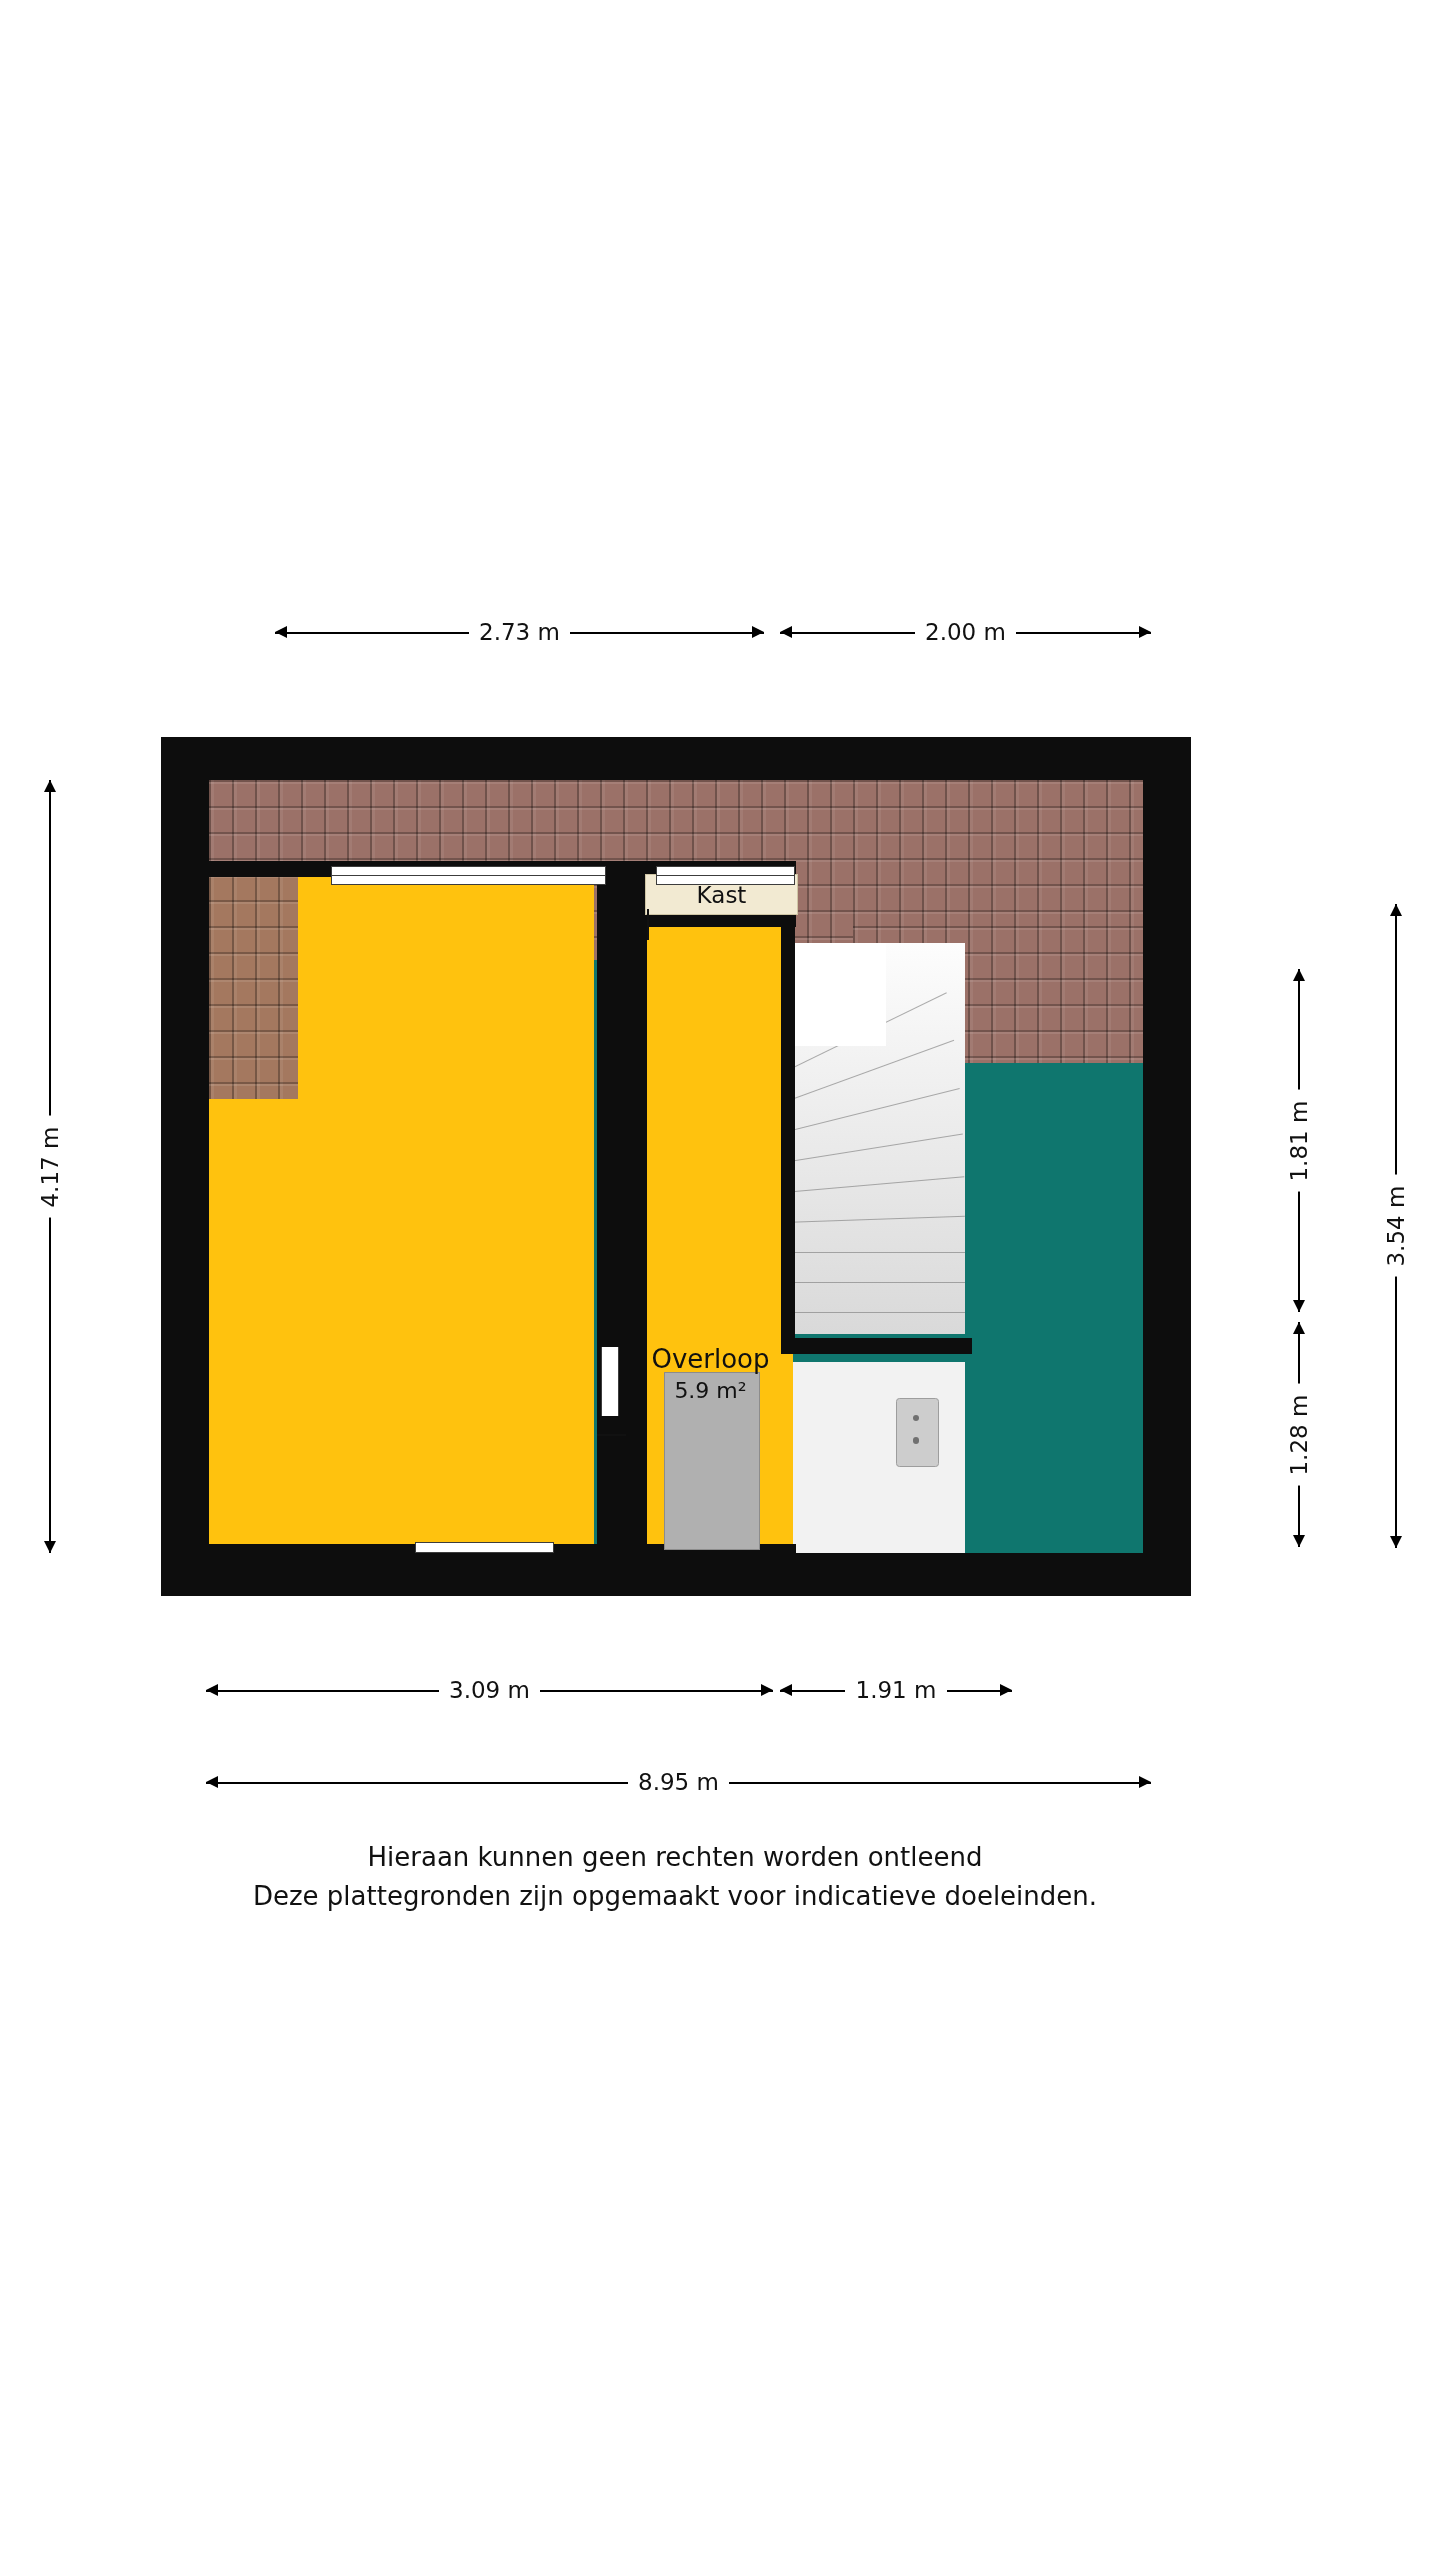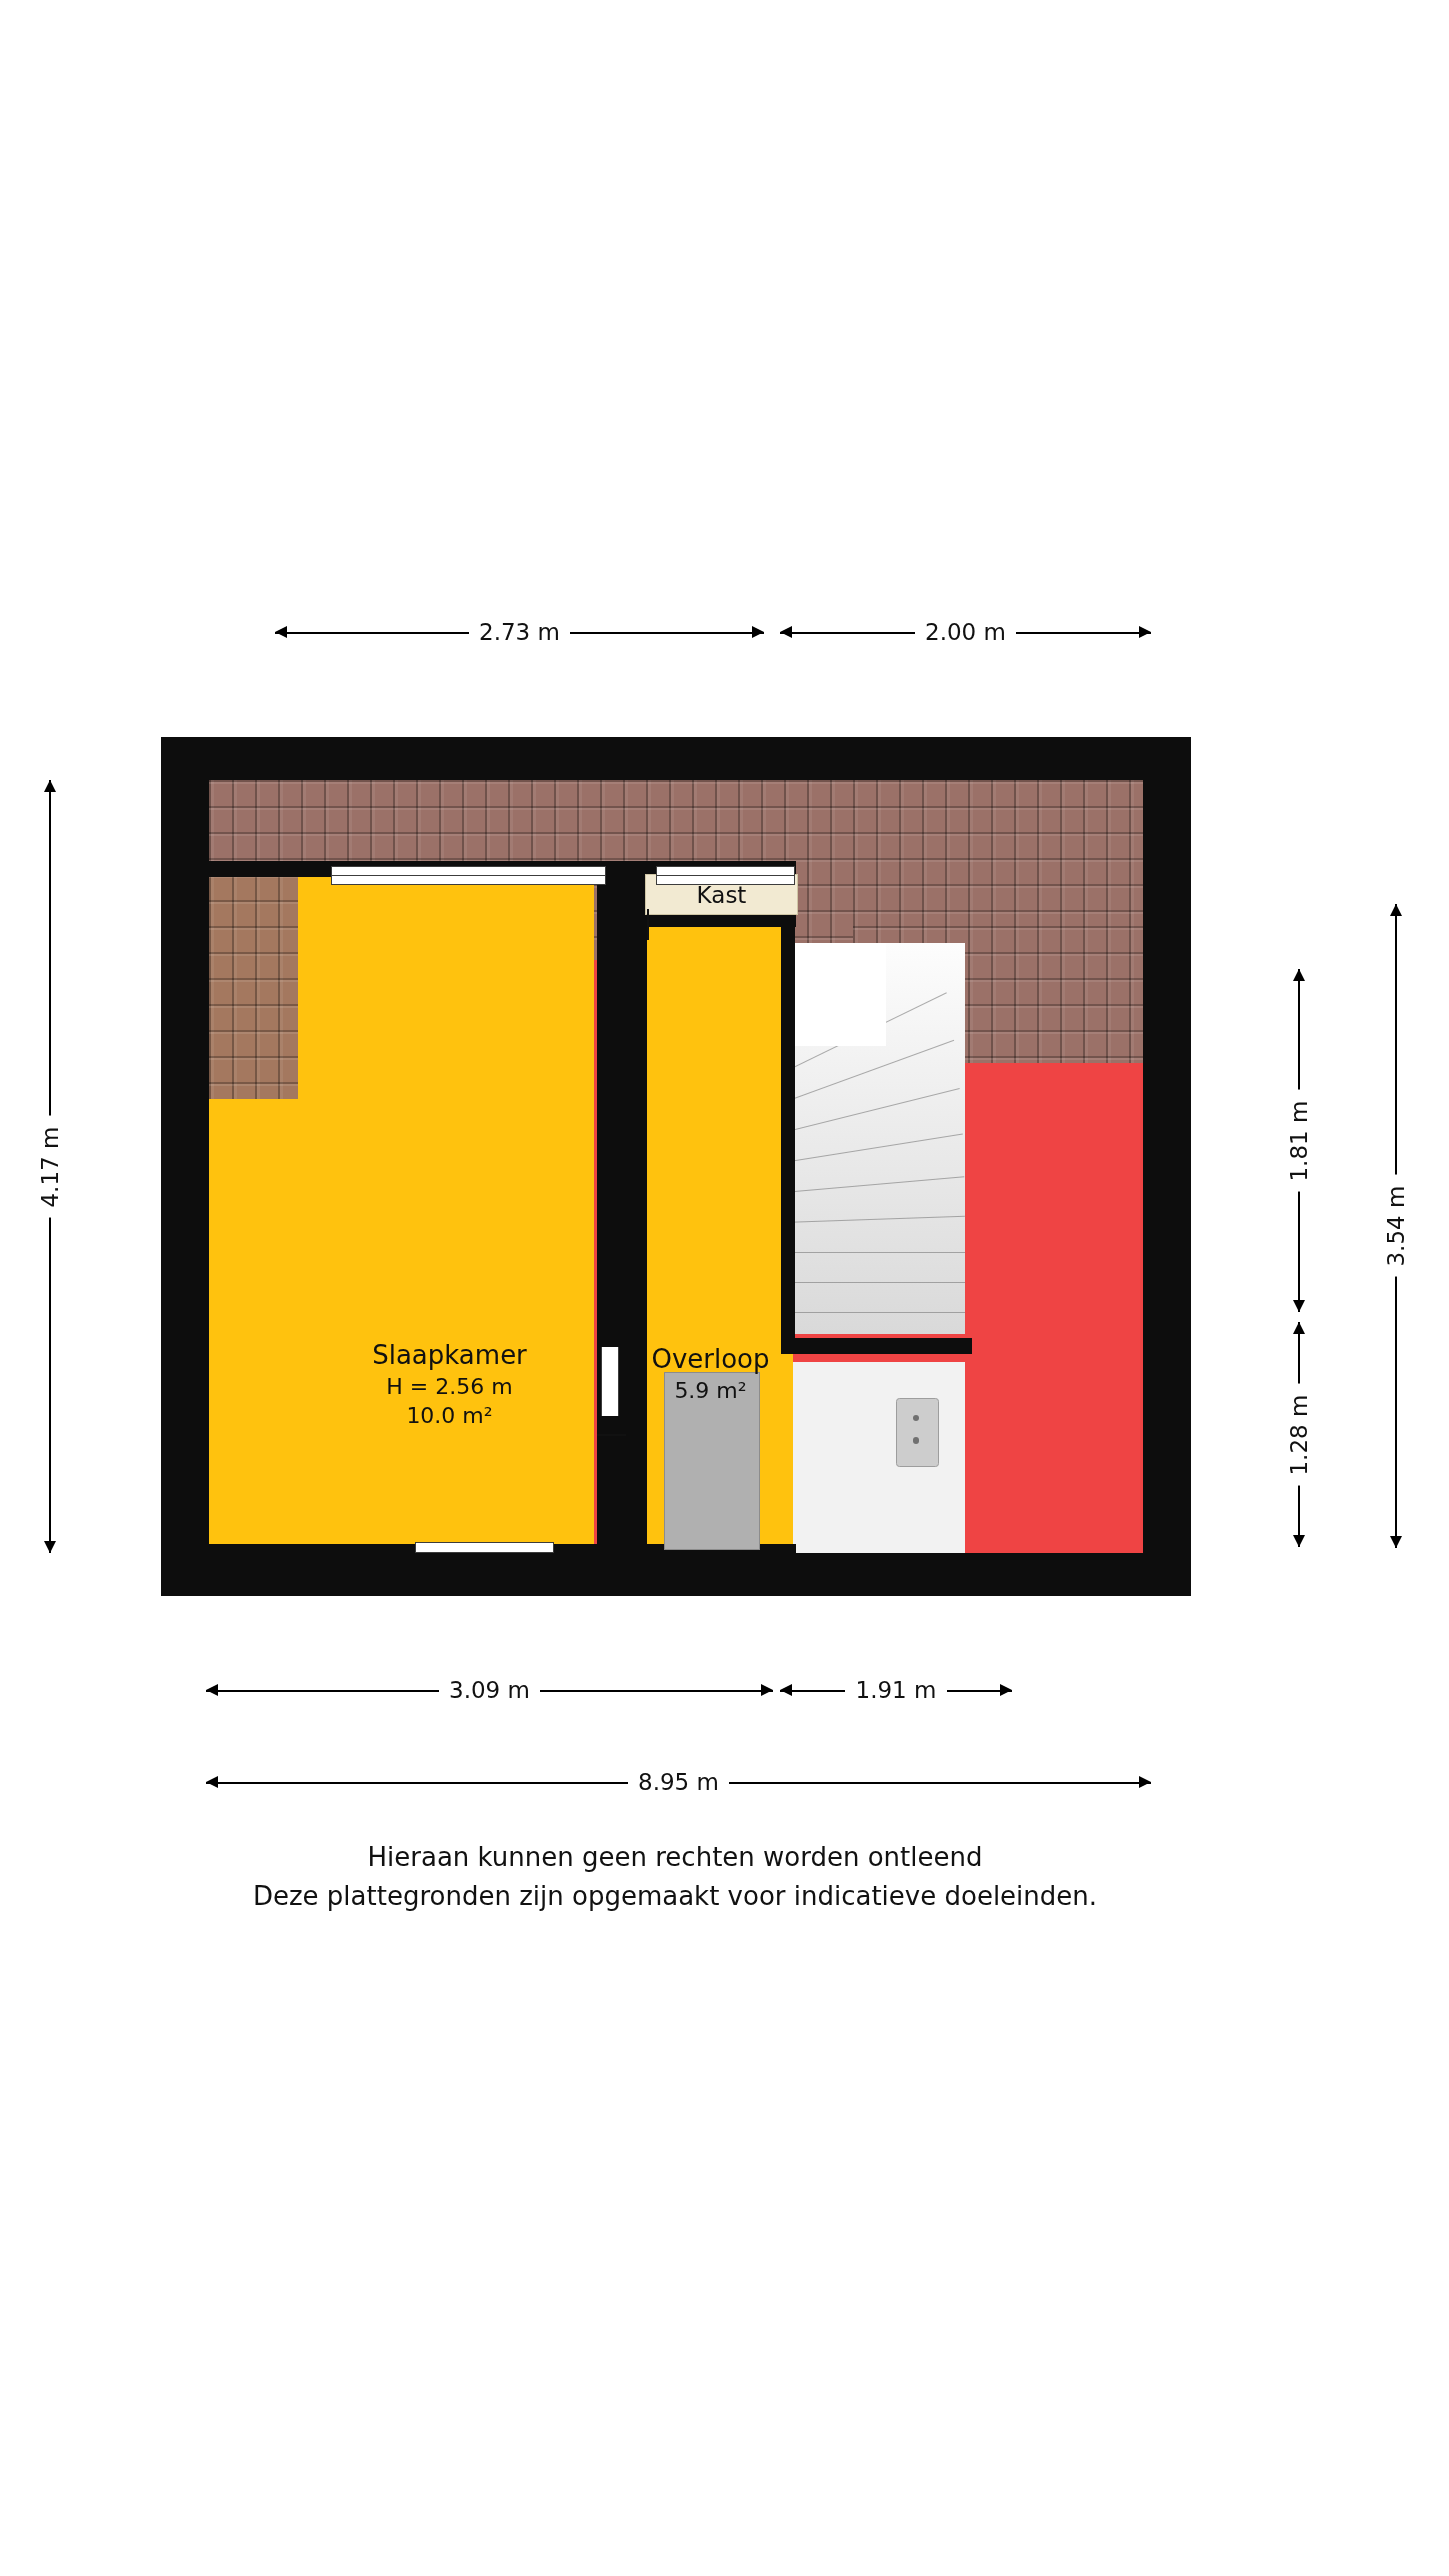--- a/index.html
+++ b/index.html
@@ -110,21 +110,21 @@
     height: 859px;
     background: #0d0d0d;
   }
 
   .interior {
     position: absolute;
     left: 48px;
     top: 43px;
     right: 48px;
     bottom: 43px;
-    background: #ef4444;
+    background: #0f766e;
     overflow: hidden;
   }
 
   
   .roof {
     position: absolute;
     background-color: #9b7168;
     background-image:
       repeating-linear-gradient(to bottom,
         rgba(0,0,0,0.26) 0px, rgba(0,0,0,0.26) 1.7px,
@@ -420,25 +420,20 @@
       </div>
 
       <div class="window window-top-left"></div>
       <div class="window window-top-right"></div>
       <div class="window window-bottom"></div>
 
       <div class="door door-vert" style="left:392px; top:567px; height:69px;"></div>
       <div class="door" style="left:438px; top:129px; width:1.7px; height:31px; background:#111;"></div>
       <div class="door" style="left:388px; top:654px; width:29px; height:1.7px; background:#111;"></div>
 
-      <div class="room-label" style="left:86px; top:558px; width:309px;">
-        <div class="name">Slaapkamer</div>
-        <div class="meta">H = 2.56 m</div>
-        <div class="meta">10.0 m²</div>
-      </div>
 
       <div class="room-label" style="left:395px; top:562px; width:213px;">
         <div class="name">Overloop</div>
         <div class="meta">5.9 m²</div>
       </div>
 
     </div>
   </div>
 
   <div class="dim-h" style="left:206px; top:1679px; width:567px;">

